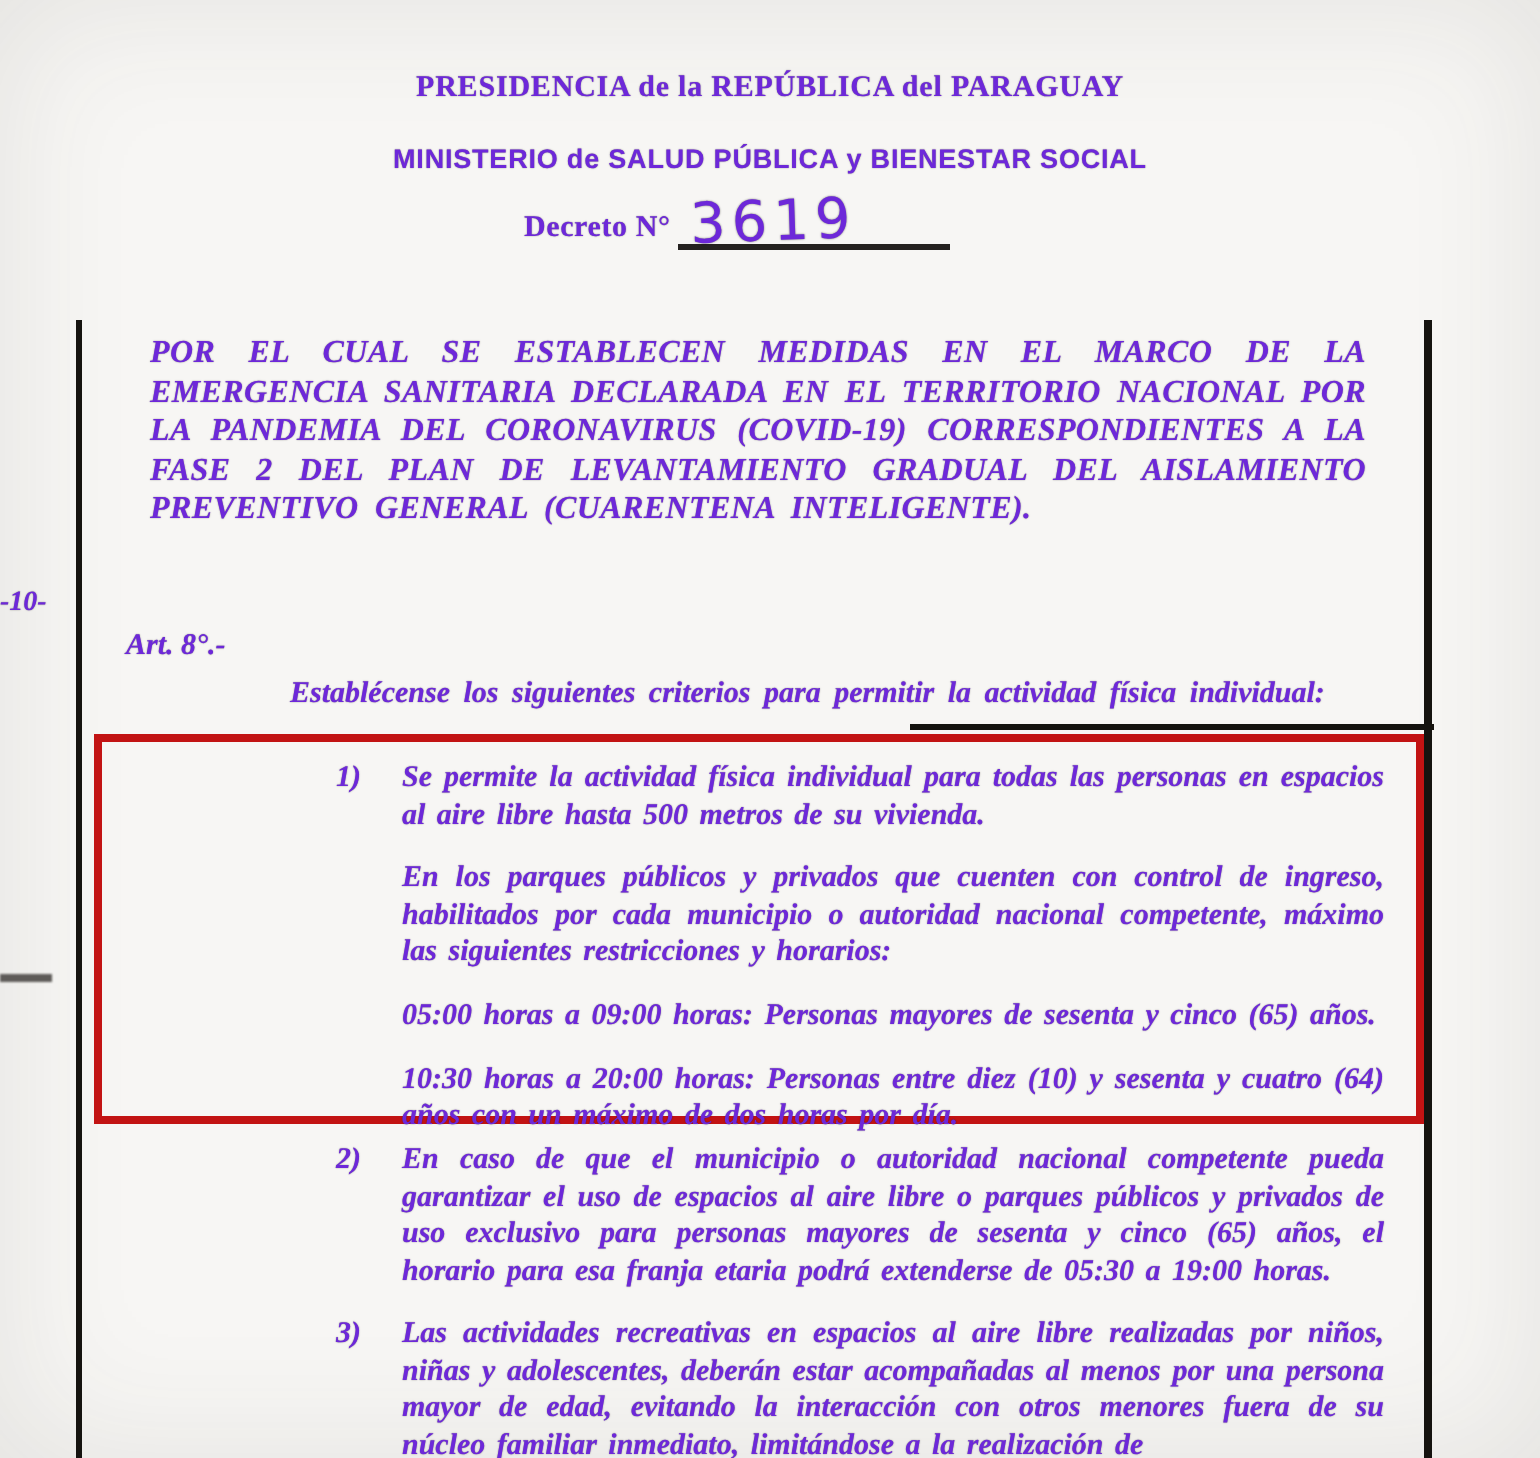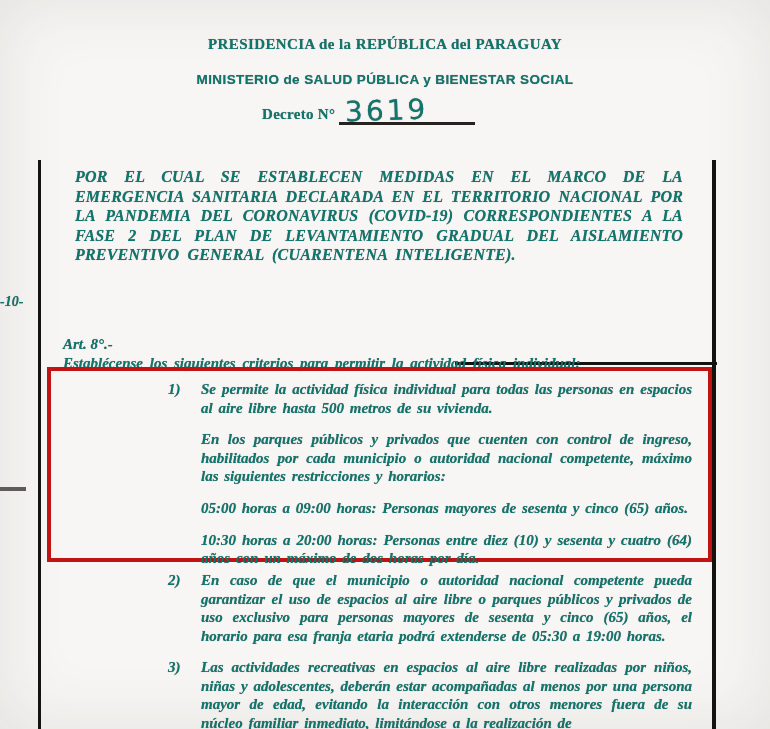--- a/index.html
+++ b/index.html
@@ -5,21 +5,21 @@
   html,body{margin:0;padding:0;}
   body{
     width:770px;height:729px;overflow:hidden;
     font-family:"Liberation Serif","DejaVu Serif",serif;
     background:#e9e8e6;
   }
   .page{
     position:relative;width:770px;height:729px;overflow:hidden;
     background:#f7f6f4;
     box-shadow:inset 0 0 70px rgba(60,55,50,0.10);
-    color:#0f766e;
+    color:#6d28d9;
   }
   .txt{ text-shadow:0 0 0.7px rgba(30,25,20,0.55); }
 
   
   .header{position:absolute;top:36px;left:0;right:0;text-align:center;}
   .header .l1{
     font:bold 15px/17px "Liberation Serif","DejaVu Serif",serif;
     letter-spacing:0.4px;
   }
   .header .l2{
@@ -56,27 +56,26 @@
     position:absolute;left:75px;top:167px;width:608px;
     font:bold italic 16px/19.5px "Liberation Serif","DejaVu Serif",serif;
     font-style:italic;text-align:justify;
     word-spacing:4px;letter-spacing:0.2px;
   }
   .page-num{
     position:absolute;top:294px;left:0;right:0;text-align:left;
     font:bold italic 14px/16px "Liberation Serif","DejaVu Serif",serif;
   }
   .article-row{
-    position:absolute;left:63px;top:335px;width:622px;
+    position:absolute;left:63px;top:314px;width:622px;
     display:flex;
     font:bold italic 15px/19px "Liberation Serif","DejaVu Serif",serif;
-    flex-direction:column;
   }
   .article-label{width:82px;flex:none;}
-  .article-text{flex:1;text-align:justify;word-spacing:3px;}
+  .article-text{flex:1;text-align:justify;word-spacing:3px;margin-top:24px;}
 
   .highlight-box{
     position:absolute;left:47px;top:367px;width:657px;height:187px;
     border:4px solid #c21313;background:transparent;
   }
 
   .item{
     position:absolute;left:168px;width:524px;
     display:flex;
     font:bold italic 15px/18.6px "Liberation Serif","DejaVu Serif",serif;

